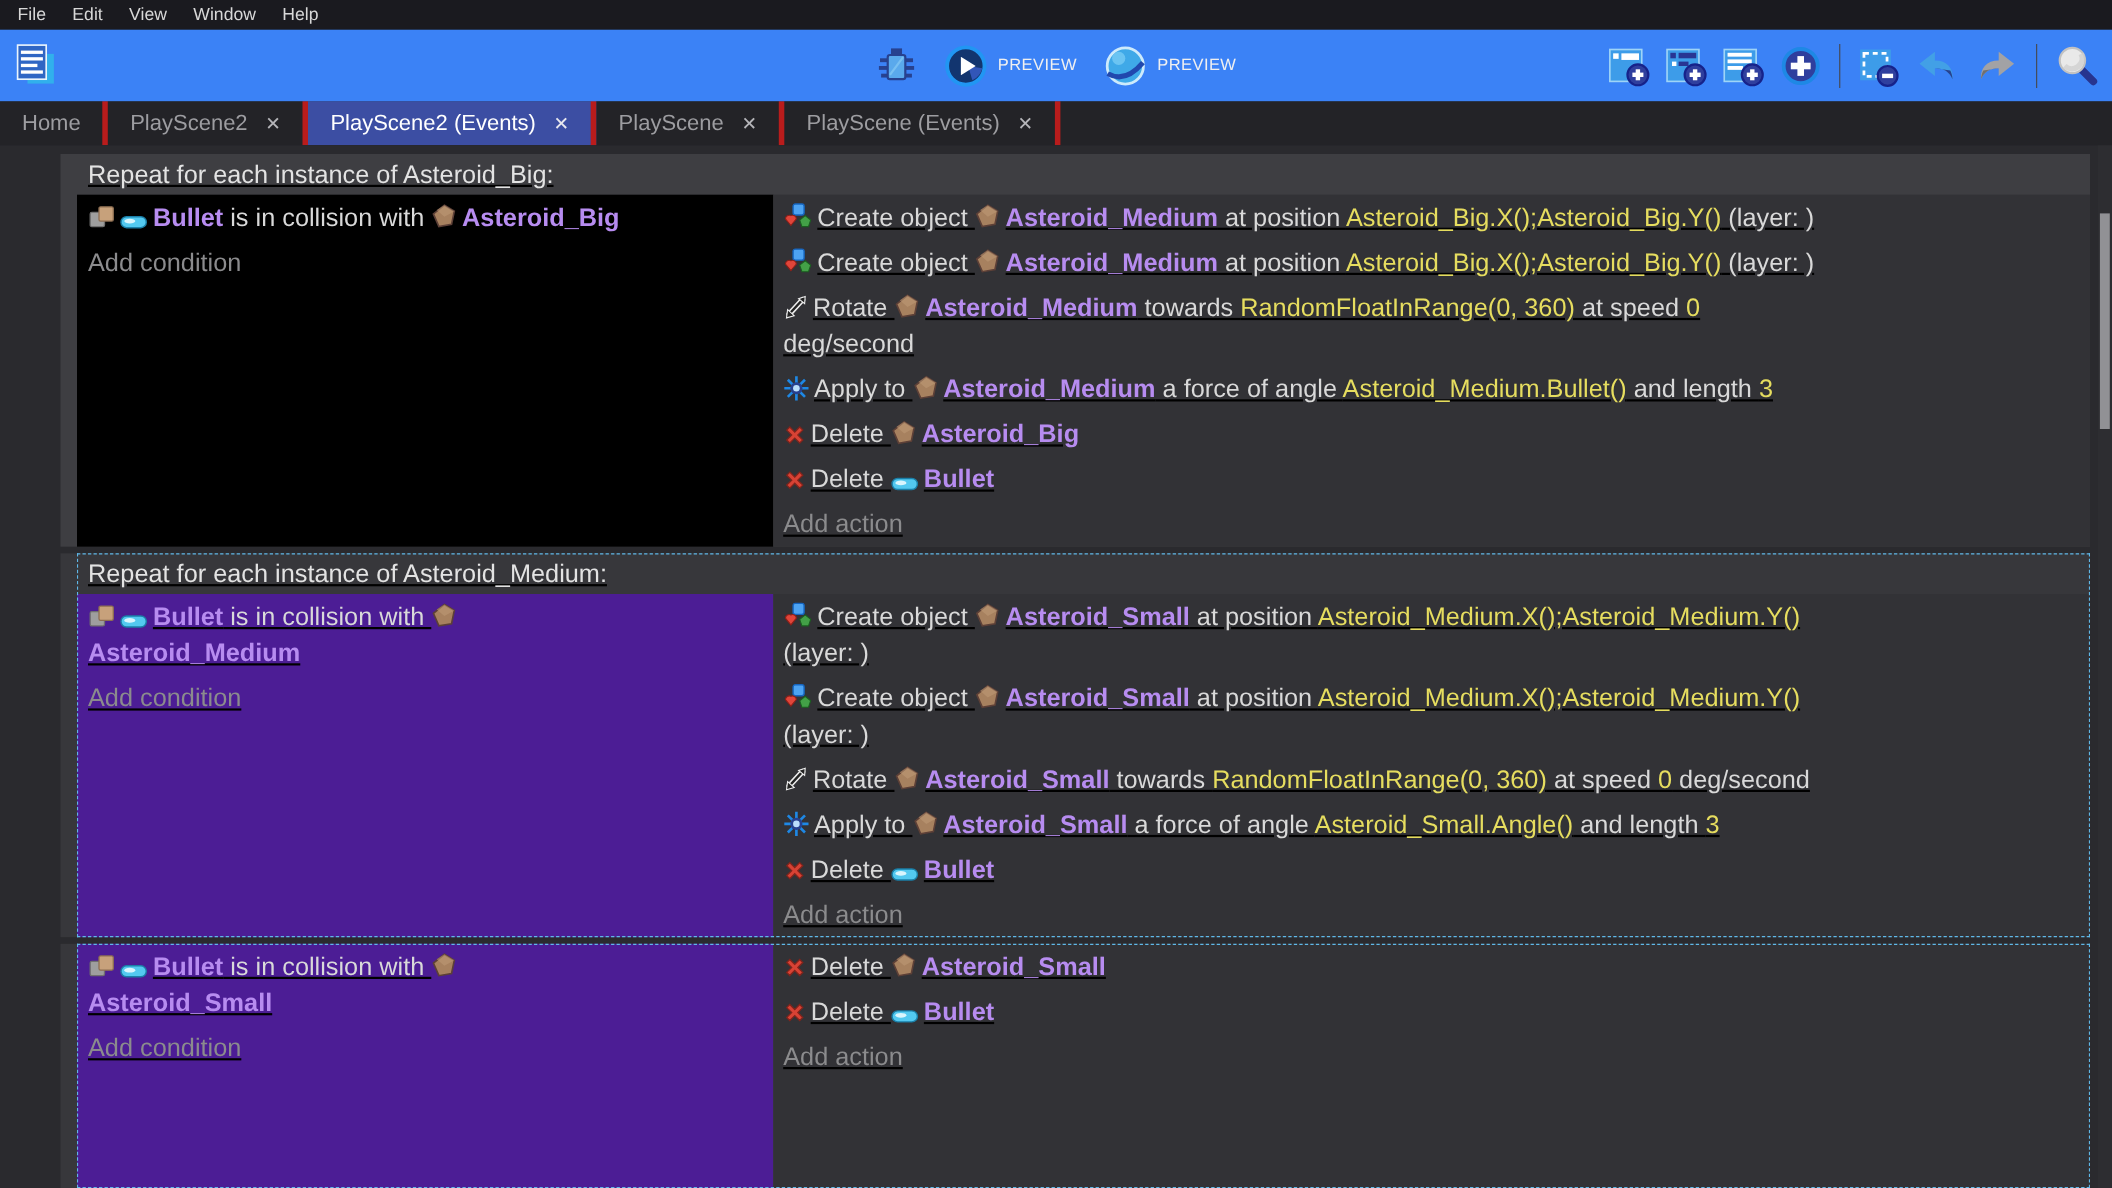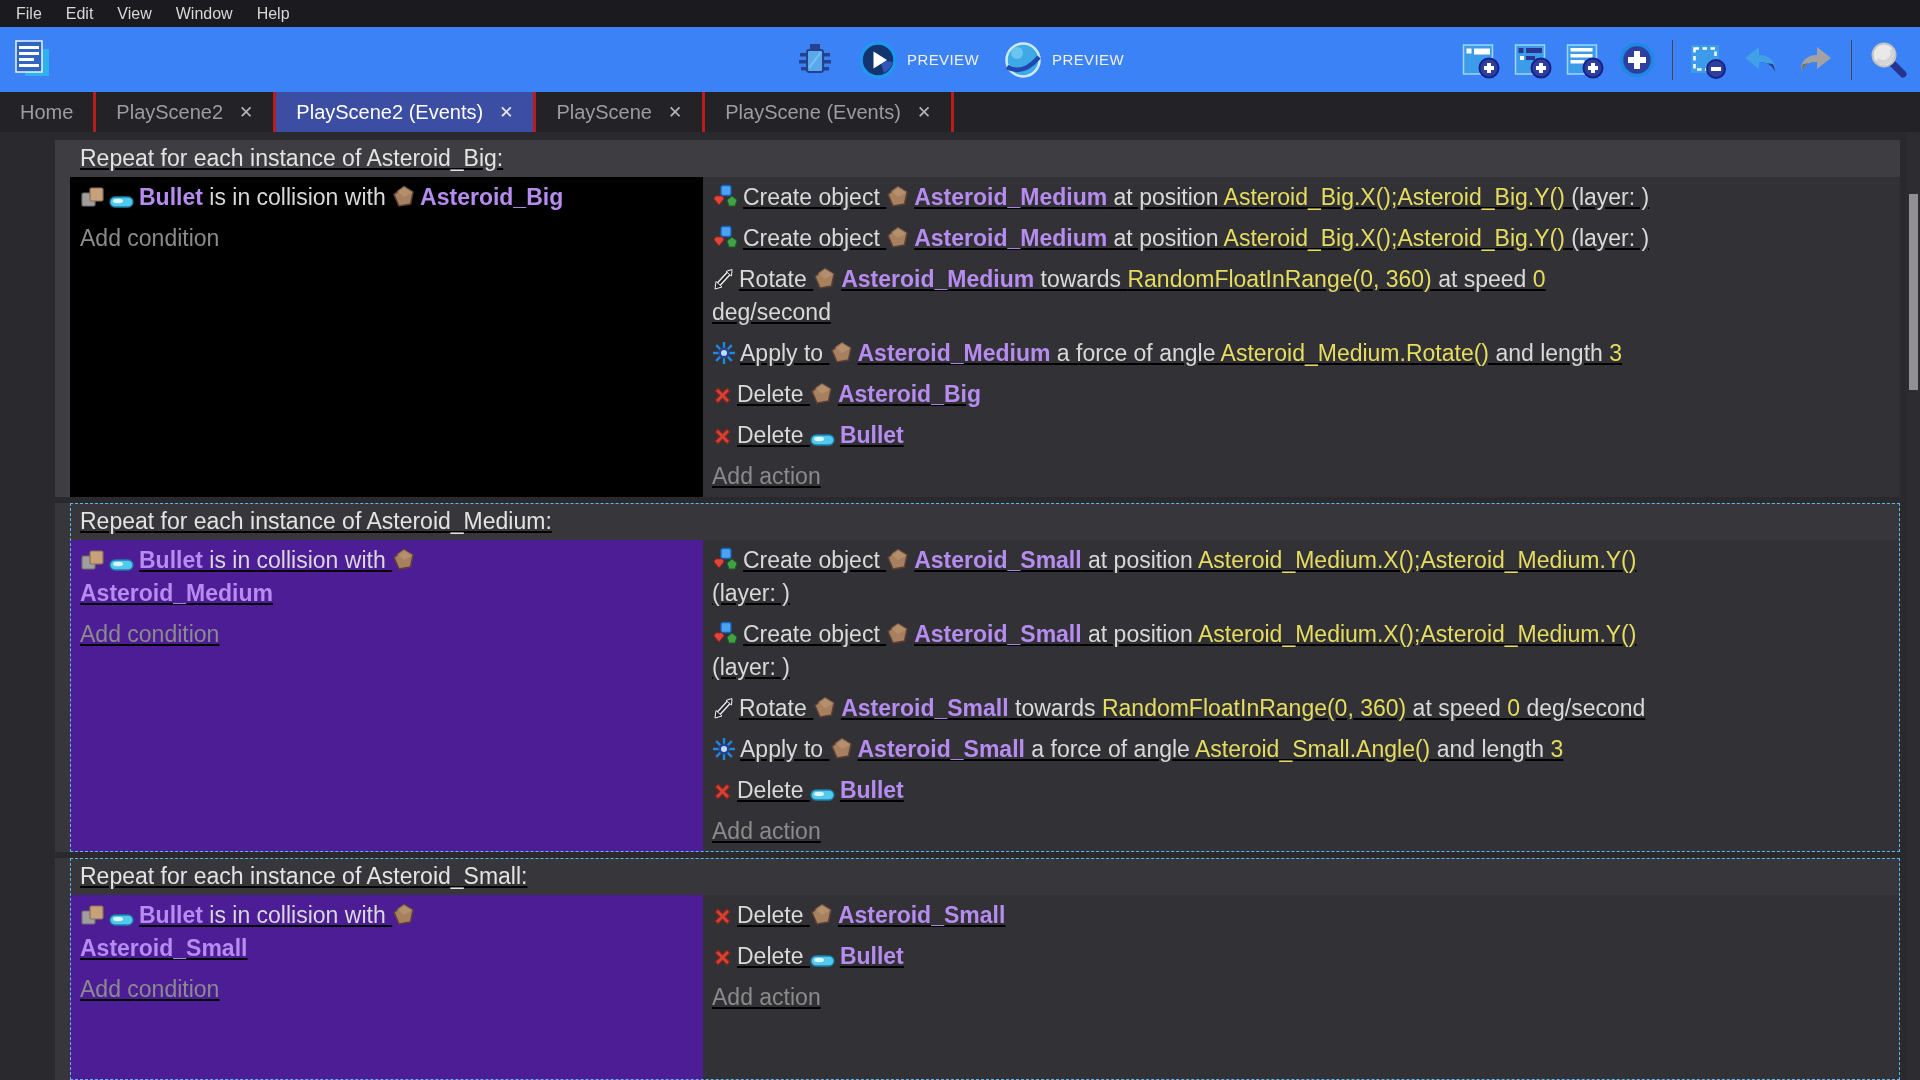--- a/index.html
+++ b/index.html
@@ -18,21 +18,21 @@
   .tb-center { position:absolute; left:50%; top:0; height:65px; transform:translateX(-50%);
                display:flex; align-items:center; gap:20px; }
   .tb-right { position:absolute; right:10px; top:0; height:65px; display:flex; align-items:center; gap:10px; }
   .tb-btn { background:none; border:none; padding:2px; display:flex; align-items:center; gap:9px; cursor:pointer; }
   .tb-label { color:#f0f0f0; font-size:15px; letter-spacing:.4px; }
   .tb-sep { width:1px; height:40px; background:#46464b; margin:0 4px; }
 
   
   .tabbar { height:40px; background:#232327; display:flex; flex:0 0 auto; }
   .tab { display:flex; align-items:center; padding:0 20px; font-size:20px; color:#9d9da1;
-         border-right:3px solid #b91c1c; cursor:pointer; white-space:nowrap; }
+         border-right:5px solid #b91c1c; cursor:pointer; white-space:nowrap; }
   .tab.active { background:var(--accent); color:#ffffff; }
   .tab .close { margin-left:16px; font-size:17px; color:#b5b5b9; line-height:1; }
   .tab.active .close { color:#e8e8ef; }
 
   
   .content { position:relative; flex:1 1 auto; background:#2a2a2e; overflow:hidden; }
   .events { position:absolute; left:55px; top:8px; right:20px; bottom:0;
             display:flex; flex-direction:column;text-decoration:underline; }
   .event { display:flex; margin-bottom:6px; }
   .event:last-child { flex:1 1 auto; margin-bottom:0; }
@@ -287,21 +287,21 @@
                         <line x1="12" y1="1" x2="12" y2="23"></line>
                         <line x1="1" y1="12" x2="23" y2="12"></line>
                         <line x1="4.2" y1="4.2" x2="19.8" y2="19.8"></line>
                         <line x1="19.8" y1="4.2" x2="4.2" y2="19.8"></line>
                       </g>
                       <circle cx="12" cy="12" r="5.5" fill="#27418f"></circle>
                       <circle cx="12" cy="12" r="3" fill="#bbdefb"></circle>
                     </svg></span><span>Apply to </span><span class="ic"><svg width="24" height="24" viewBox="0 0 24 24">
                       <polygon points="12,1.5 21,7 18.5,19 7,21 2,9.5" fill="#a7815f" stroke="#5d4037" stroke-width="1.5"></polygon>
                       <polygon points="12,1.5 21,7 12,12 5,6" fill="#bf9a76" opacity=".55"></polygon>
-                    </svg></span><span class="obj">Asteroid_Medium</span><span> a force of angle </span><span class="expr">Asteroid_Medium.Rotate()</span><span> and length </span><span class="expr">3</span></div>
+                    </svg></span><span class="obj">Asteroid_Medium</span><span> a force of angle </span><span class="expr">Asteroid_Medium.Bullet()</span><span> and length </span><span class="expr">3</span></div>
                 <div class="ins"><span class="ic"><svg width="21" height="21" viewBox="0 0 21 21">
                       <path d="M3.2,6 6,3.2 10.5,7.7 15,3.2 17.8,6 13.3,10.5 17.8,15 15,17.8 10.5,13.3 6,17.8 3.2,15 7.7,10.5 Z" fill="#d84234" stroke="#7f241c" stroke-width="1.2"></path>
                     </svg></span><span>Delete </span><span class="ic"><svg width="24" height="24" viewBox="0 0 24 24">
                       <polygon points="12,1.5 21,7 18.5,19 7,21 2,9.5" fill="#a7815f" stroke="#5d4037" stroke-width="1.5"></polygon>
                       <polygon points="12,1.5 21,7 12,12 5,6" fill="#bf9a76" opacity=".55"></polygon>
                     </svg></span><span class="obj">Asteroid_Big</span></div>
                 <div class="ins"><span class="ic"><svg width="21" height="21" viewBox="0 0 21 21">
                       <path d="M3.2,6 6,3.2 10.5,7.7 15,3.2 17.8,6 13.3,10.5 17.8,15 15,17.8 10.5,13.3 6,17.8 3.2,15 7.7,10.5 Z" fill="#d84234" stroke="#7f241c" stroke-width="1.2"></path>
                     </svg></span><span>Delete </span><span class="ic"><svg width="26" height="14" viewBox="0 0 26 14">
                       <rect x="1" y="2" width="23" height="10" rx="5" fill="#53c9f0" stroke="#1a7fa8" stroke-width="1.3"></rect>
@@ -376,21 +376,20 @@
                       <ellipse cx="9" cy="6" rx="5" ry="2.2" fill="#d9f5fd"></ellipse>
                     </svg></span><span class="obj">Bullet</span></div>
                 <div class="ins placeholder">Add action</div>
               </div>
             </div>
           </div>
         </div>
         <div class="event selected">
           <div class="gutter"></div>
           <div class="event-main">
-            <div class="ev-header">Repeat for each instance of Asteroid_Small:</div>
             <div class="ev-body">
               <div class="cond-col">
                 <div class="ins"><span class="ic"><svg width="25" height="23" viewBox="0 0 25 23">
                       <rect x="2" y="7" width="13" height="13" rx="1.5" fill="#9e9e9e" stroke="#707070" stroke-width="1.2"></rect>
                       <rect x="10" y="2" width="13" height="13" rx="1.5" fill="#c7a17b" stroke="#8d6e52" stroke-width="1.2"></rect>
                     </svg></span><span class="ic"><svg width="26" height="14" viewBox="0 0 26 14">
                       <rect x="1" y="2" width="23" height="10" rx="5" fill="#53c9f0" stroke="#1a7fa8" stroke-width="1.3"></rect>
                       <ellipse cx="9" cy="6" rx="5" ry="2.2" fill="#d9f5fd"></ellipse>
                     </svg></span><span class="obj">Bullet</span><span> is in collision with </span><span class="ic"><svg width="24" height="24" viewBox="0 0 24 24">
                       <polygon points="12,1.5 21,7 18.5,19 7,21 2,9.5" fill="#a7815f" stroke="#5d4037" stroke-width="1.5"></polygon>

